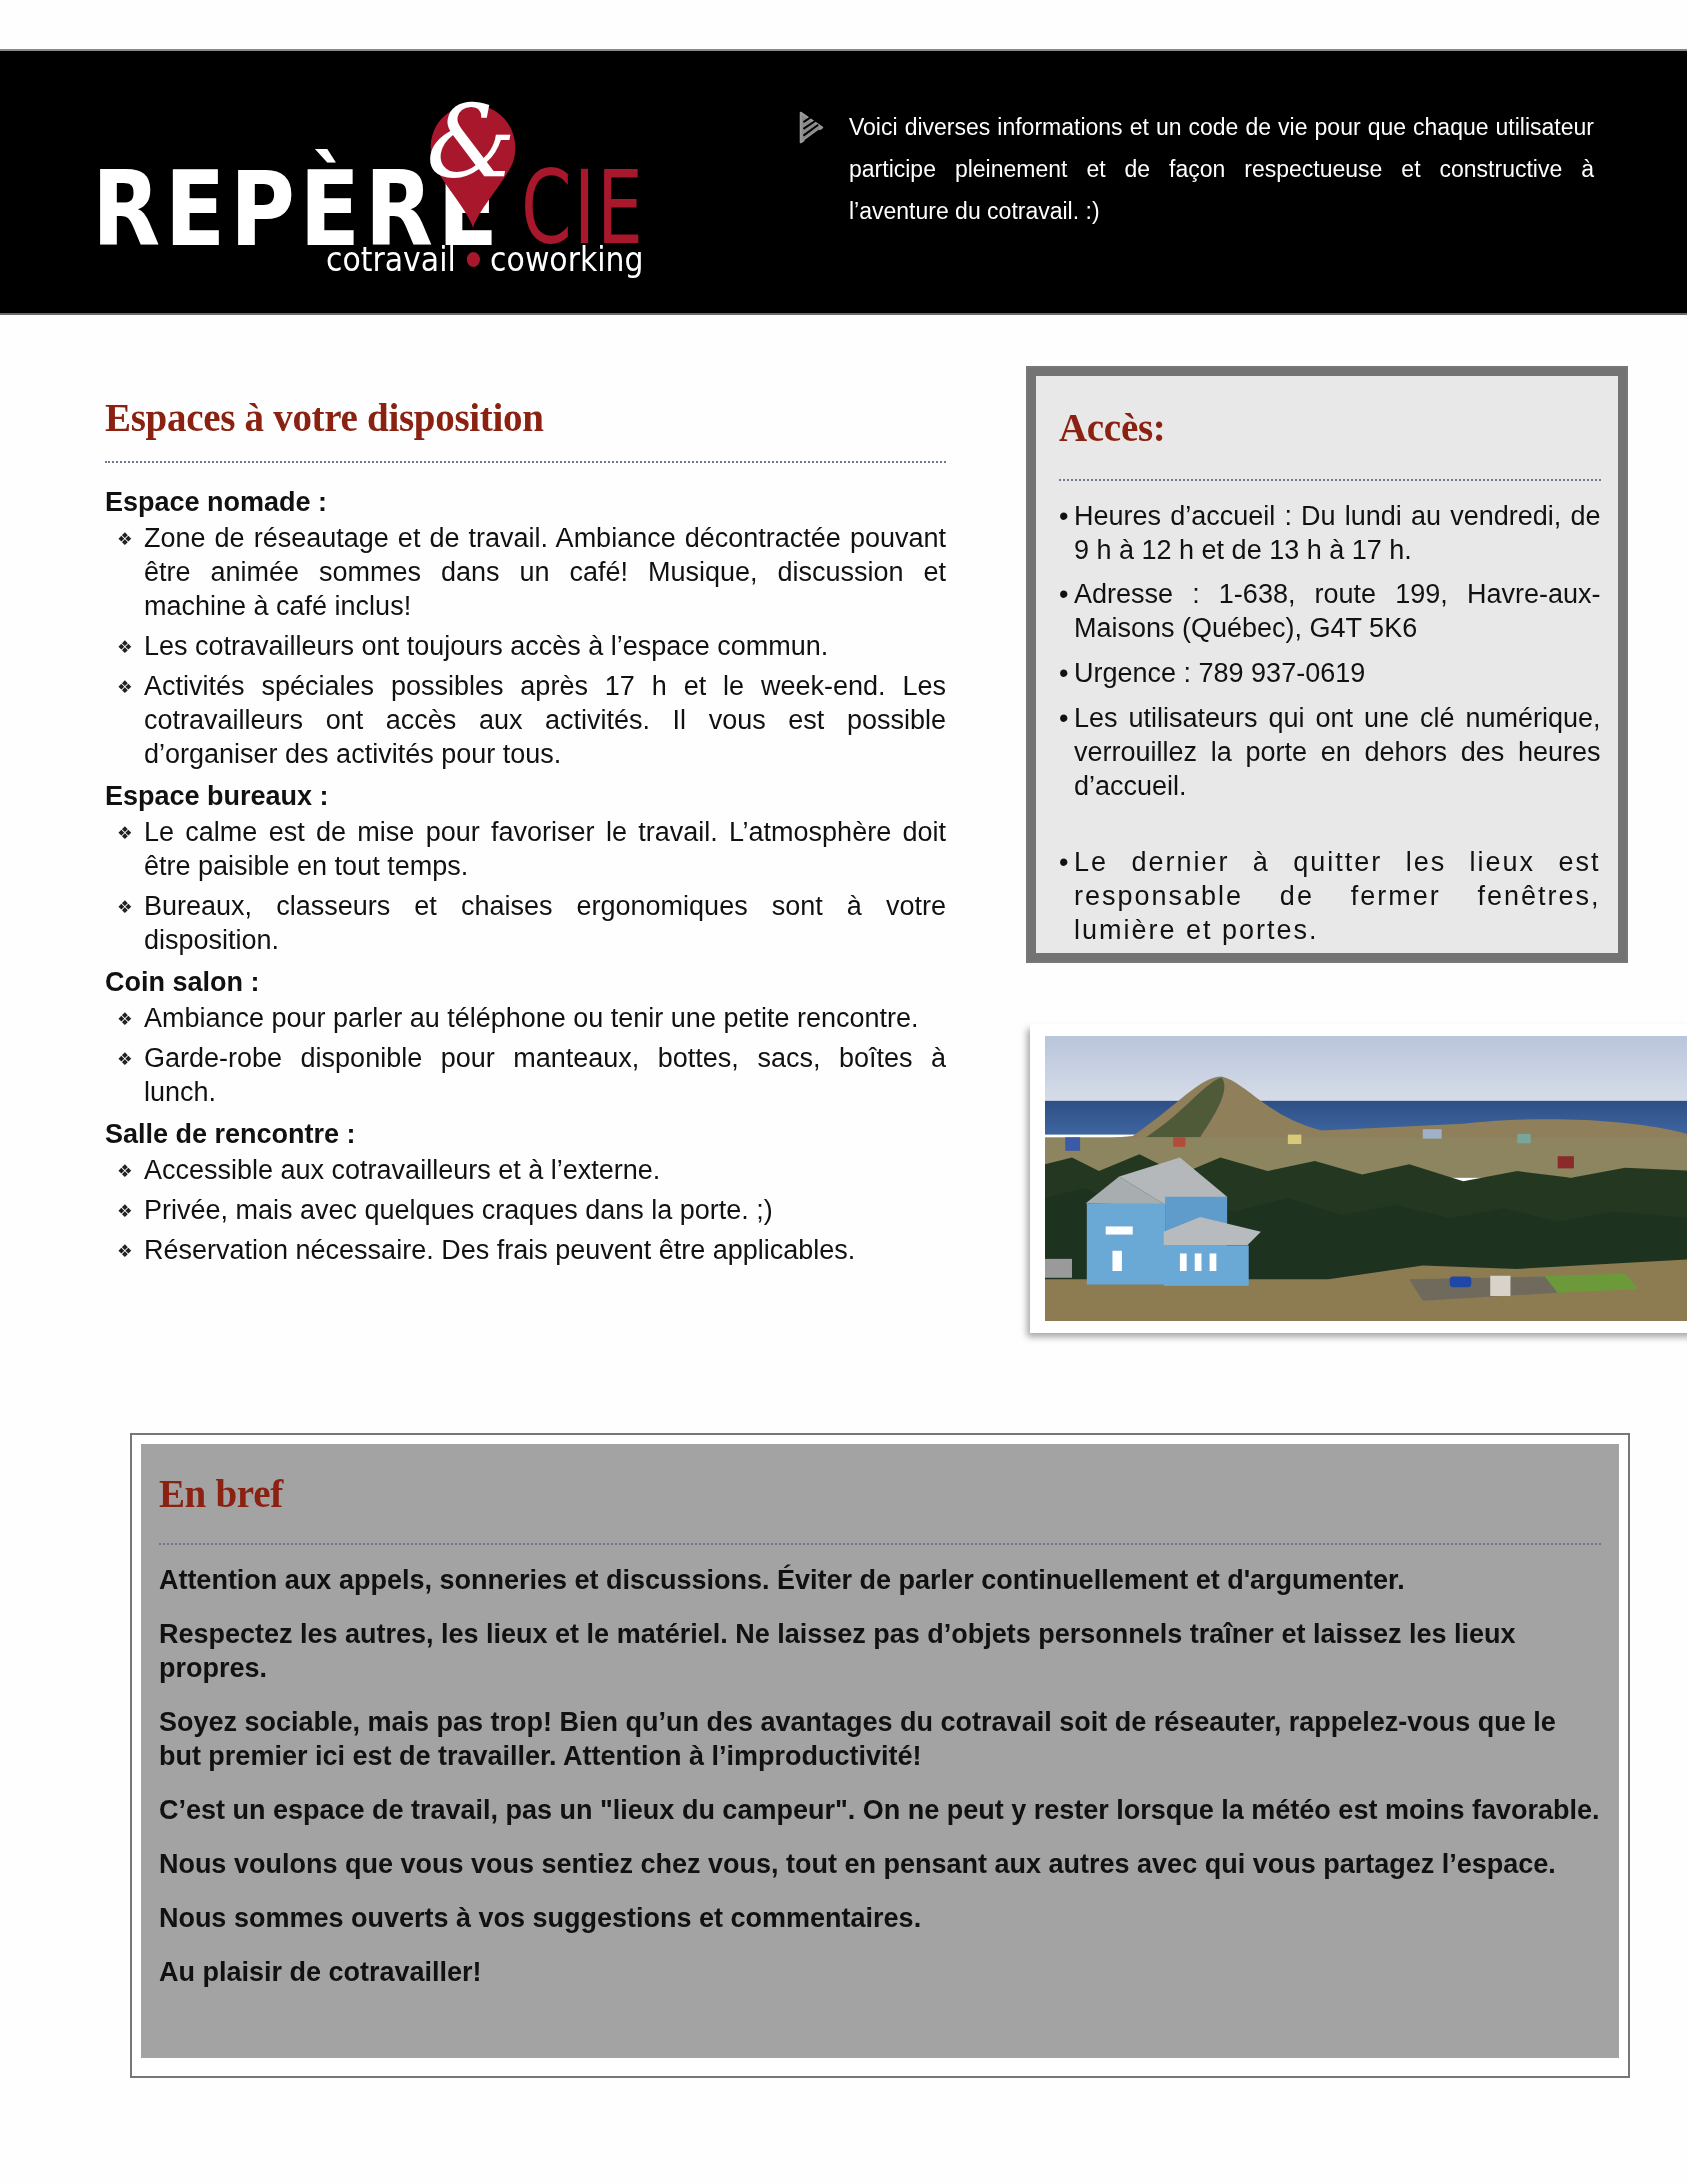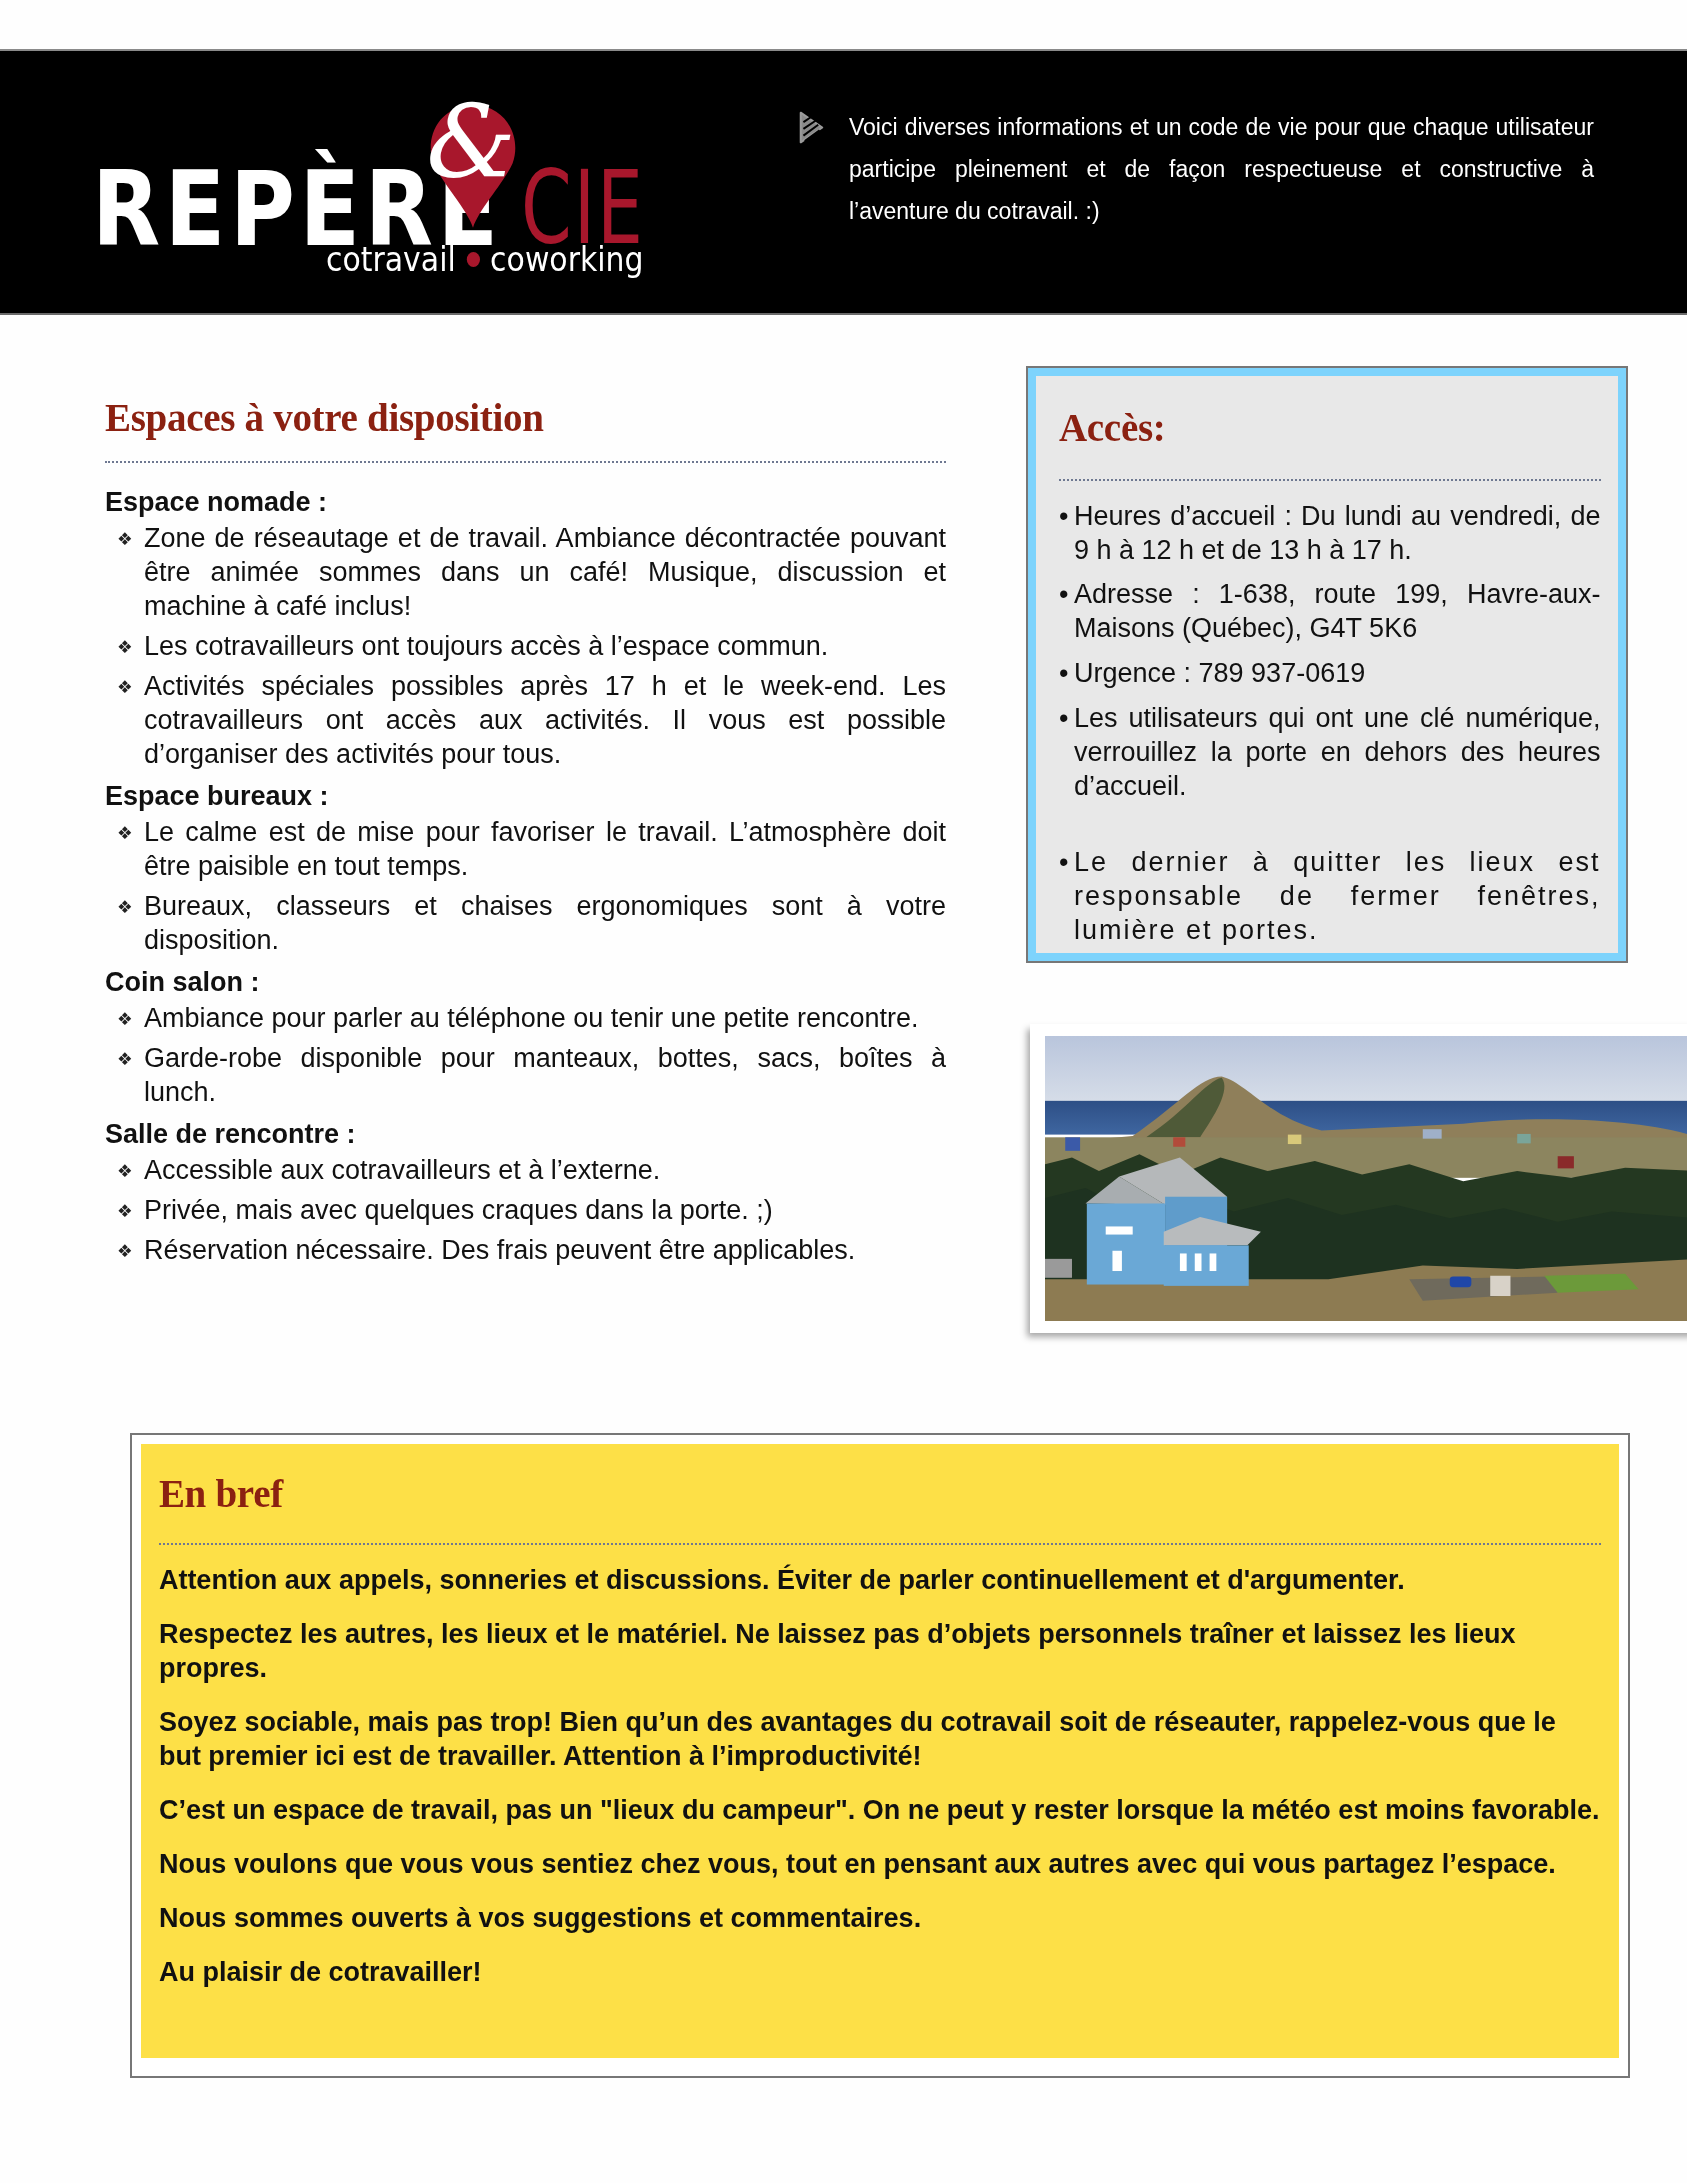--- a/index.html
+++ b/index.html
@@ -55,21 +55,21 @@
   .bullets { list-style: none; margin: 0 0 1.3px 0; }
   .bullets li {
     position: relative; padding-left: 39px; font-size: 27px; line-height: 34px;
     text-align: justify; margin-bottom: 6px;
   }
   .bullets li .b-icon { position: absolute; left: 12px; top: 1.3px; font-size: 17.5px; color: #222; }
 
   
   .acces-box {
     position: absolute; left: 1026px; top: 366px; width: 602px; height: 597px;
-    border: 2.7px solid #777; background: #7dd3fc; padding: 8px 8px 0 8px;
+    border: 2.7px solid #777; background: #737373; padding: 8px 8px 0 8px;
   }
   .acces-inner { background: #e8e8e8; width: 100%; height: 577px; padding: 32px 17.5px 0 23px; }
   .acces-inner .sec-title { font-size: 39px; margin-bottom: 32px; }
   .acces-inner .dots { margin-bottom: 17.5px; }
   .acc-list { list-style: none; }
   .acc-list li {
     position: relative; padding-left: 15px; font-size: 27px; line-height: 34px; text-align: justify; margin-bottom: 10.8px;
   }
   .acc-list li::before { content: "\2022"; position: absolute; left: 0; top: 0; }
   .acc-list li.strong { font-weight: normal; letter-spacing: 2px; margin-top: 42px; }
@@ -80,21 +80,21 @@
     background: #fff; box-shadow: -2.7px 5.4px 6.7px rgba(0,0,0,0.35);
     padding: 12px 0 12px 15px;
   }
   .photo { width: 100%; height: 100%; overflow: hidden; position: relative; }
 
   
   .bref-box {
     position: absolute; left: 130px; top: 1433px; width: 1500px; height: 645px;
     border: 2.7px solid #777; background: #fff; padding: 9.4px 9.4px 0 9.4px;
   }
-  .bref-inner { background: #fde047; width: 100%; height: 614px; padding: 30px 17.5px 0 17.5px; }
+  .bref-inner { background: #a3a3a3; width: 100%; height: 614px; padding: 30px 17.5px 0 17.5px; }
   .bref-inner .sec-title { font-size: 39px; margin-bottom: 30px; }
   .bref-inner .dots { margin-bottom: 17.5px; }
   .bref-list p { font-weight: bold; font-size: 27px; line-height: 34px; margin-bottom: 20px; }
 </style>
 </head>
 <body>
 
 <div class="header">
   <div class="logo">
     <div class="logo-word">REPÈRE</div>

